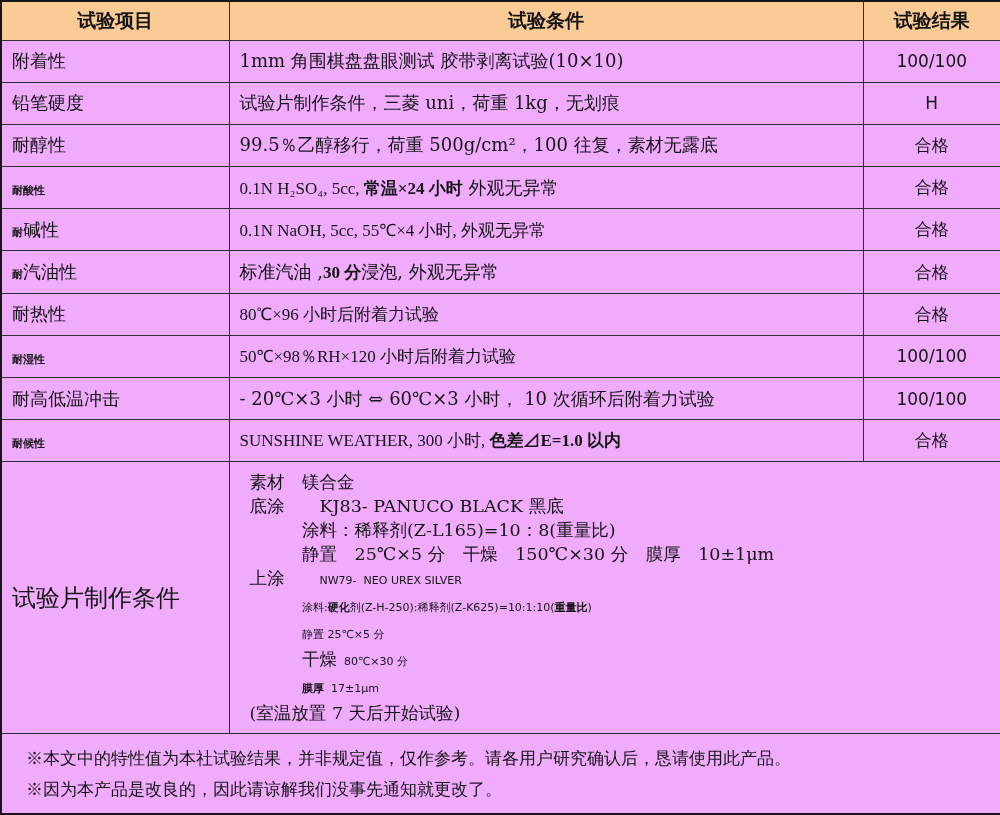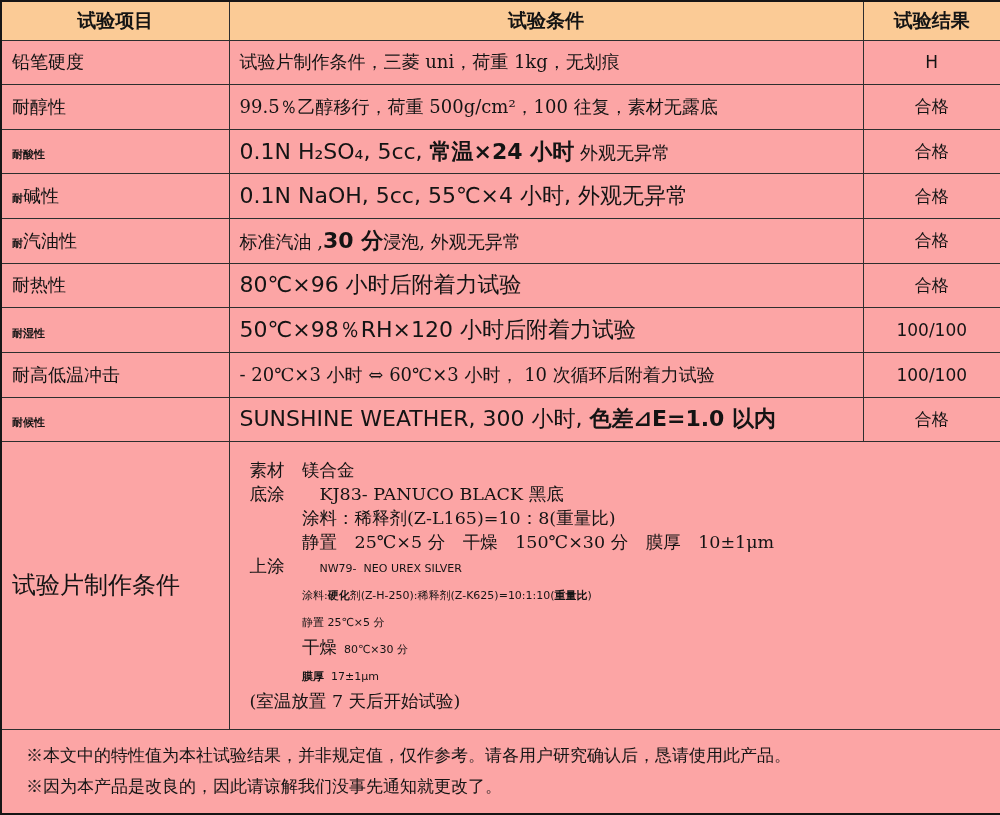--- a/index.html
+++ b/index.html
@@ -1,17 +1,17 @@
 <!DOCTYPE html>
 <html><head>
 <meta charset="utf-8">
 <style>
   html,body{margin:0;padding:0;background:#ffffff;}
   .page{
-    width:1000px;height:815px;box-sizing:border-box;background:#fca5a5;
+    width:1000px;height:815px;box-sizing:border-box;background:#f0abfc;
     font-family:"DejaVu Serif","Liberation Serif",serif;color:#141414;
     --header-bg:#FBCB96;--border:#2e2e2e;
   }
   table.spec{
     width:1000px;height:815px;border-collapse:collapse;table-layout:fixed;
     border:2px solid #161616;
   }
   th,td{border:1.5px solid var(--border);box-sizing:border-box;overflow:hidden;}
   thead tr{height:39px;}
   th{
@@ -31,40 +31,45 @@
   td.prep-content{
     vertical-align:middle;padding:4px 8px 4px 20px;
     font-size:17.5px;line-height:24px;
   }
   .prep-line{white-space:pre;}
   tr.notes-row{height:78px;}
   td.notes{vertical-align:middle;padding:4px 12px;font-size:17px;}
   .note-line{line-height:31px;white-space:nowrap;margin-left:12px;}
   .g{font-family:"DejaVu Sans","Liberation Sans",sans-serif;font-size:11px;}
   .b{font-weight:bold;}
-  td.cond .g{font-size:22px;}
+  td.cond .g{font-size:17px;font-family:Liberation Serif, serif;}
 </style>
 </head>
 <body>
 
 <div class="page" style="--header-bg: #FBCB96; --border: #2e2e2e;">
   <table class="spec">
     <colgroup>
       <col style="width:228px">
         <col style="width:634px">
         <col style="width:138px">
     </colgroup>
     <thead>
       <tr>
         <th>试验项目</th>
         <th>试验条件</th>
         <th>试验结果</th>
       </tr>
     </thead>
     <tbody id="rows-body">
+        <tr class="data-row">
+          <td class="item"><span>附着性</span></td>
+          <td class="cond"><span>1mm 角围棋盘盘眼测试 胶带剥离试验(10×10)</span></td>
+          <td class="res">100/100</td>
+        </tr>
         <tr class="data-row">
           <td class="item"><span>铅笔硬度</span></td>
           <td class="cond"><span>试验片制作条件，三菱 uni，荷重 1kg，无划痕</span></td>
           <td class="res">H</td>
         </tr>
         <tr class="data-row">
           <td class="item"><span>耐醇性</span></td>
           <td class="cond"><span>99.5％乙醇移行，荷重 500g/cm²，100 往复，素材无露底</span></td>
           <td class="res">合格</td>
         </tr>

